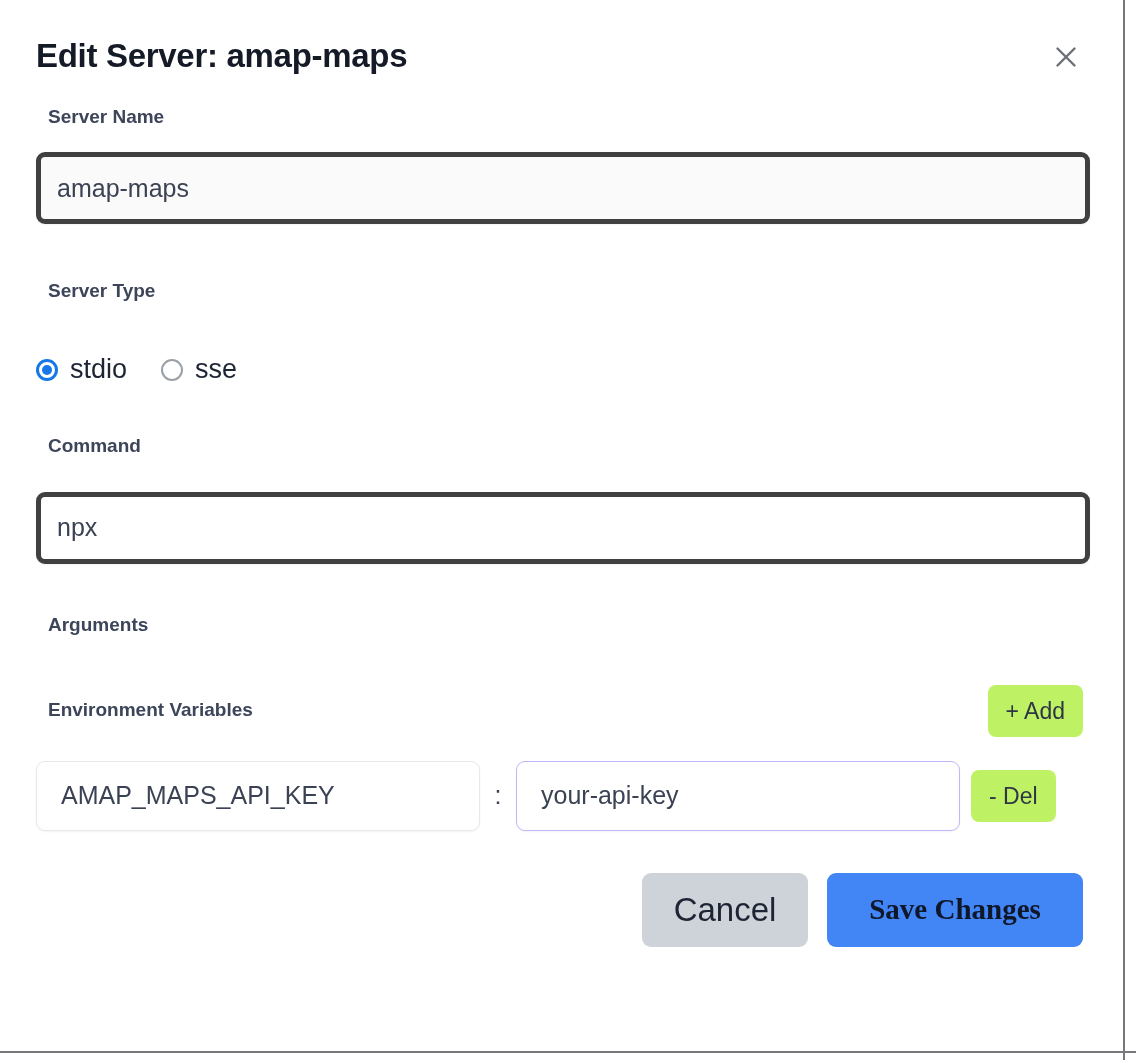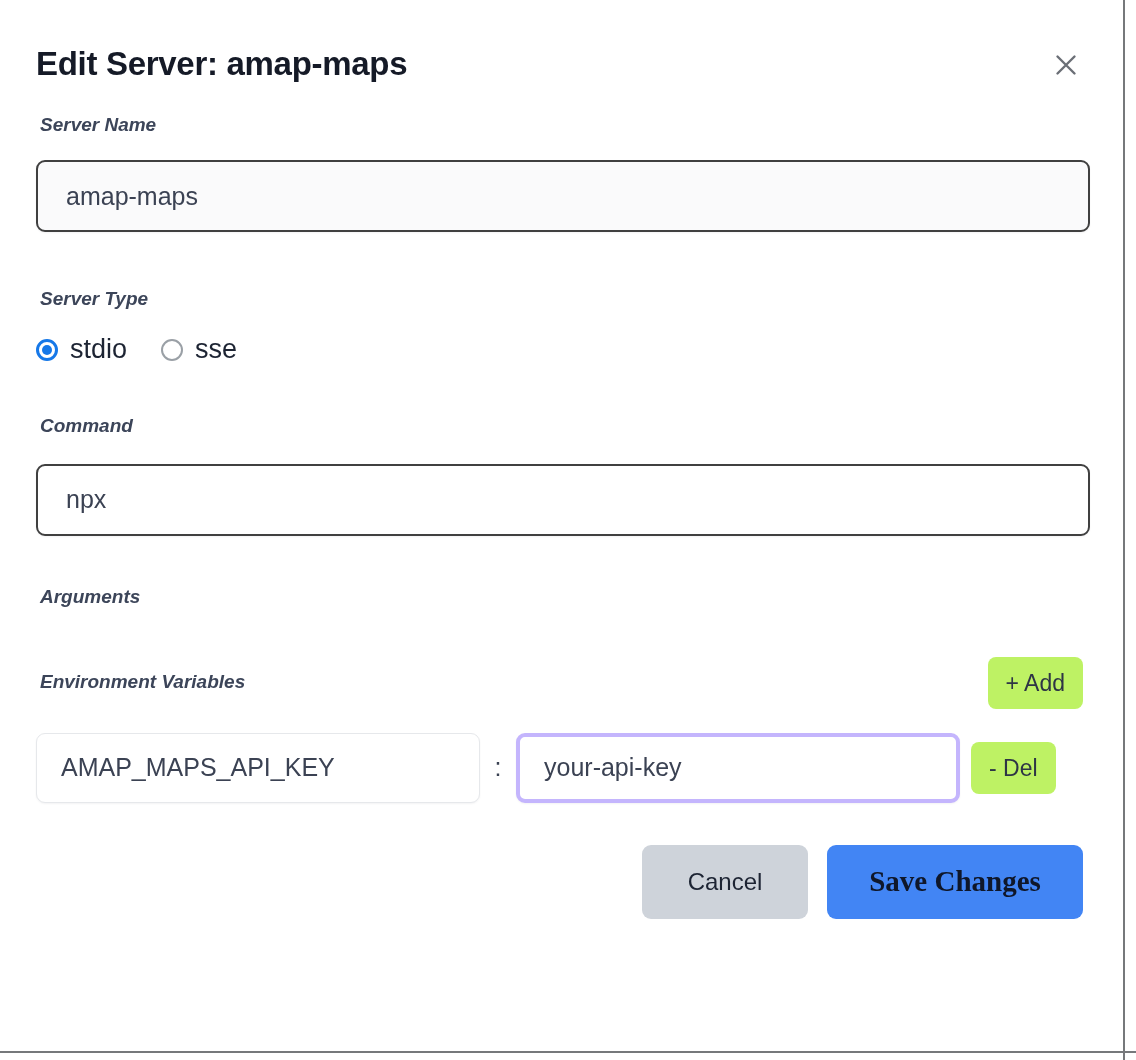--- a/index.html
+++ b/index.html
@@ -36,21 +36,21 @@
     left: 0;
     bottom: 7px;
     height: 2px;
     width: 1136px;
     background: #76787b;
   }
 
   .modal {
     position: absolute;
     left: 0;
-    top: 8px;
+    top: 0;
     width: 1124px;
     height: 1052px;
     background: #ffffff;
     box-sizing: border-box;
     padding: 0 36px;
   }
 
   
   .modal-header {
     display: flex;
@@ -80,36 +80,35 @@
     border: none;
     padding: 0;
   }
   .close-button svg { display: block; }
 
   
   .field-label {
     font-size: 19px;
     font-weight: bold;
     color: #3c4559;
-    margin: 4px;
+    margin: 12px;
     line-height: 1.2;
-    font-style: italic;
   }
 
   .text-input {
     box-sizing: border-box;
     width: 1054px;
     height: 72px;
-    border: 2px solid #404040;
+    border: 5px solid #404040;
     border-radius: 9px;
     background: #ffffff;
     font-family: "Liberation Sans", sans-serif;
     font-size: 25px;
     color: #3b4253;
-    padding: 0 28px;
+    padding: 0 16px;
     outline: none;
     box-shadow: 0 1px 2px rgba(16,24,40,0.05);
   }
   .text-input.readonlyish {
     background: #fafafb;
   }
 
   #row-server-name { margin-top: 30px; }
   #label-server-name { margin-bottom: 0; }
   .sp-name-input { margin-top: 24px; }
@@ -120,20 +119,21 @@
     display: flex;
     align-items: center;
     margin-top: 25px;
     gap: 34px;
   }
   .radio-option {
     display: flex;
     align-items: center;
     gap: 12px;
     cursor: pointer;
+    margin-top: 28px;
   }
   .radio-mark {
     width: 22px;
     height: 22px;
     border-radius: 50%;
     box-sizing: border-box;
     border: 2px solid #9aa0a6;
     background: #ffffff;
     position: relative;
     flex: none;
@@ -212,21 +212,21 @@
     font-size: 25px;
     color: #3b4253;
     width: 36px;
     text-align: center;
     flex: none;
   }
   .env-val {
     box-sizing: border-box;
     width: 444px;
     height: 70px;
-    border: 4px solid #c4b5fd;
+    border: 1px solid #c4b5fd;
     border-radius: 9px;
     background: #ffffff;
     font-family: "Liberation Sans", sans-serif;
     font-size: 25px;
     color: #3b4253;
     padding: 0 24px;
     outline: none;
     box-shadow: 0 1px 2px rgba(16,24,40,0.05);
   }
   .env-del {
@@ -242,21 +242,21 @@
     gap: 19px;
     margin-top: 42px;
     padding-right: 5px;
   }
   .btn-cancel {
     background: #ced3da;
     border: none;
     border-radius: 9px;
     color: #1d2433;
     font-family: "Liberation Sans", sans-serif;
-    font-size: 24px;
+    font-size: 33px;
     width: 166px;
     height: 74px;
     cursor: pointer;
   }
   .btn-save {
     background: #4285f4;
     border: none;
     border-radius: 9px;
     color: #0f172a;
     font-family: Liberation Serif, serif;

